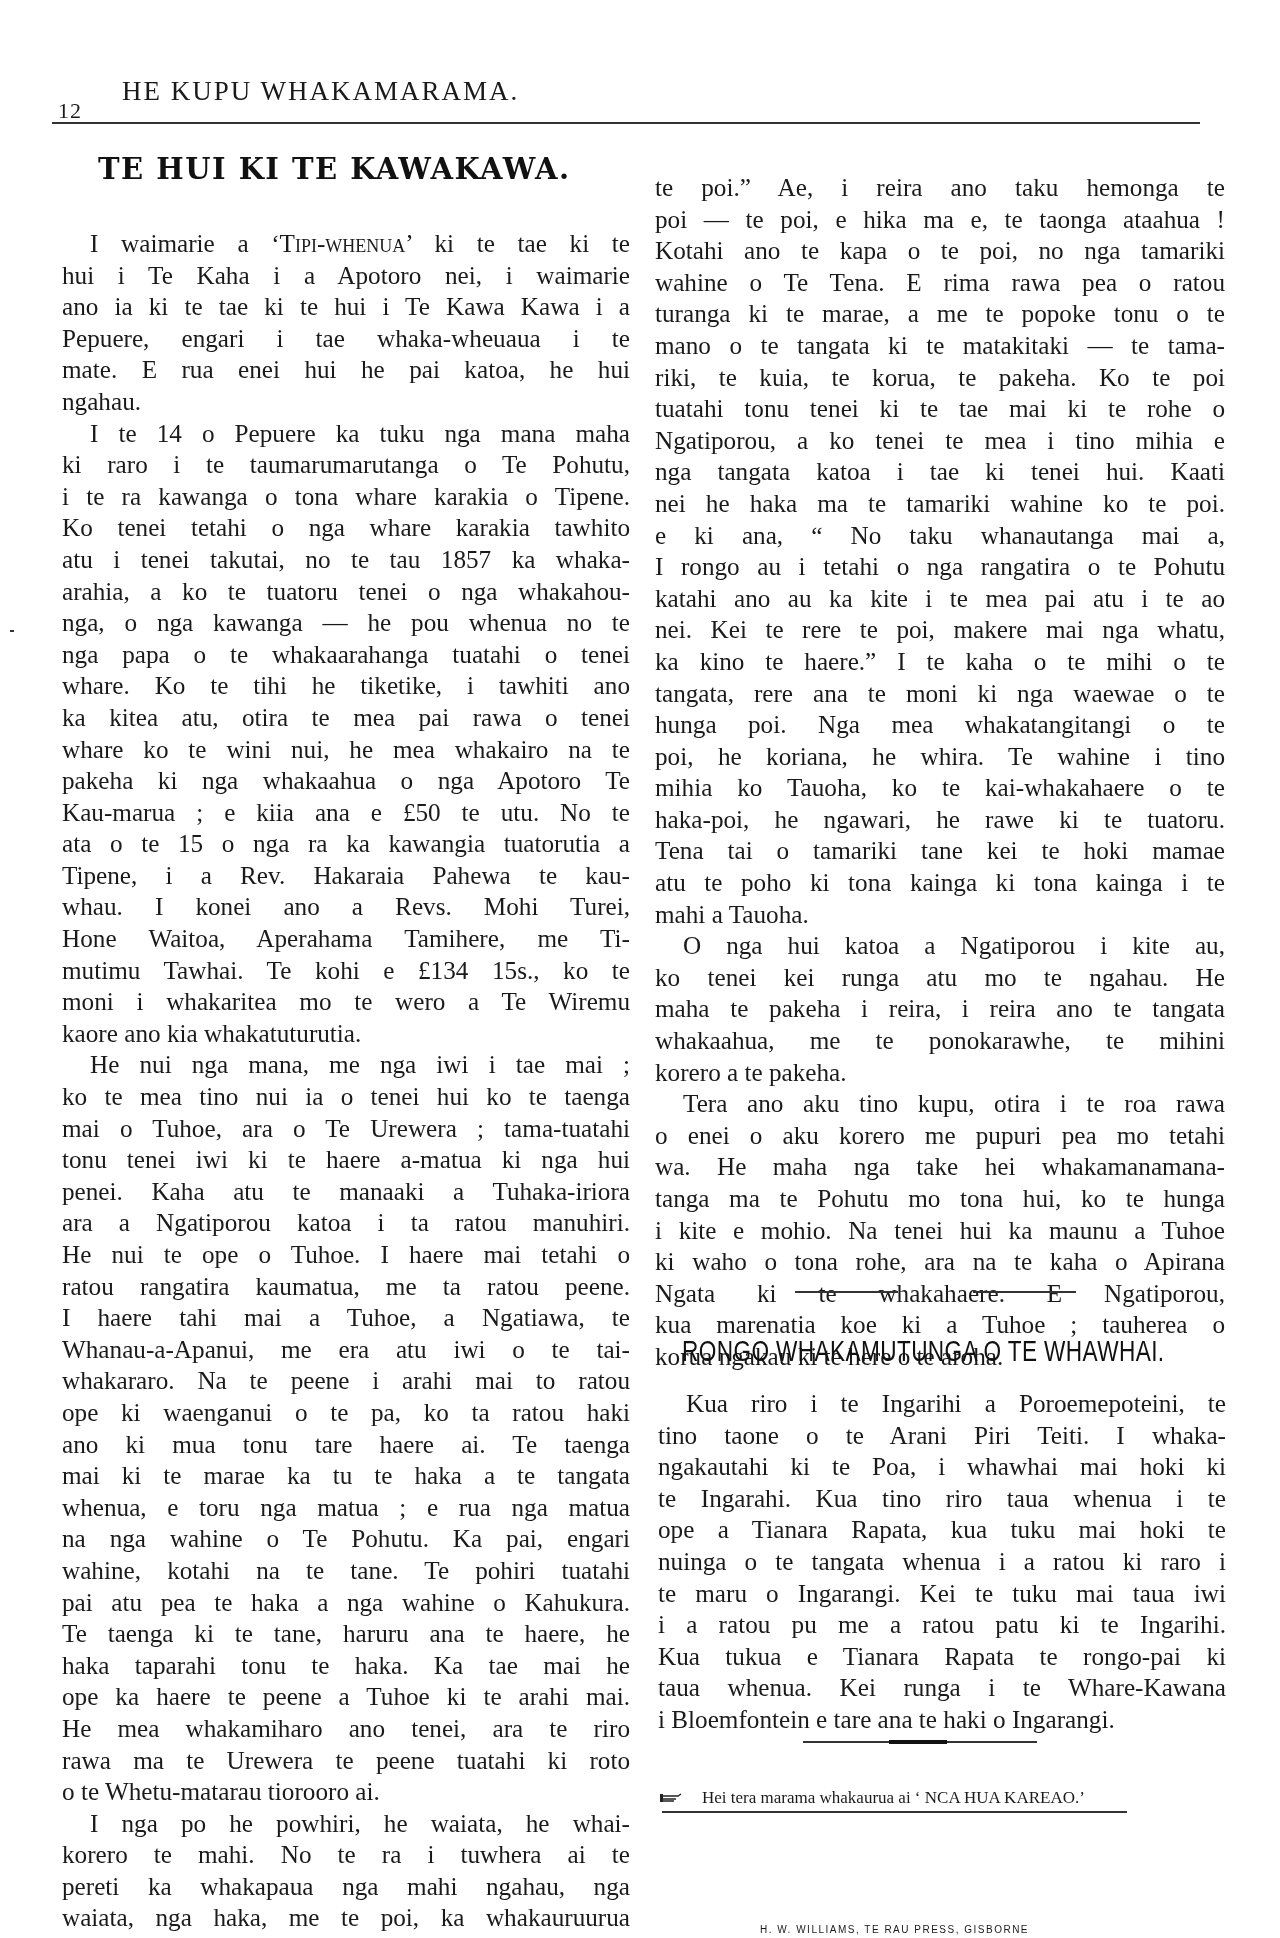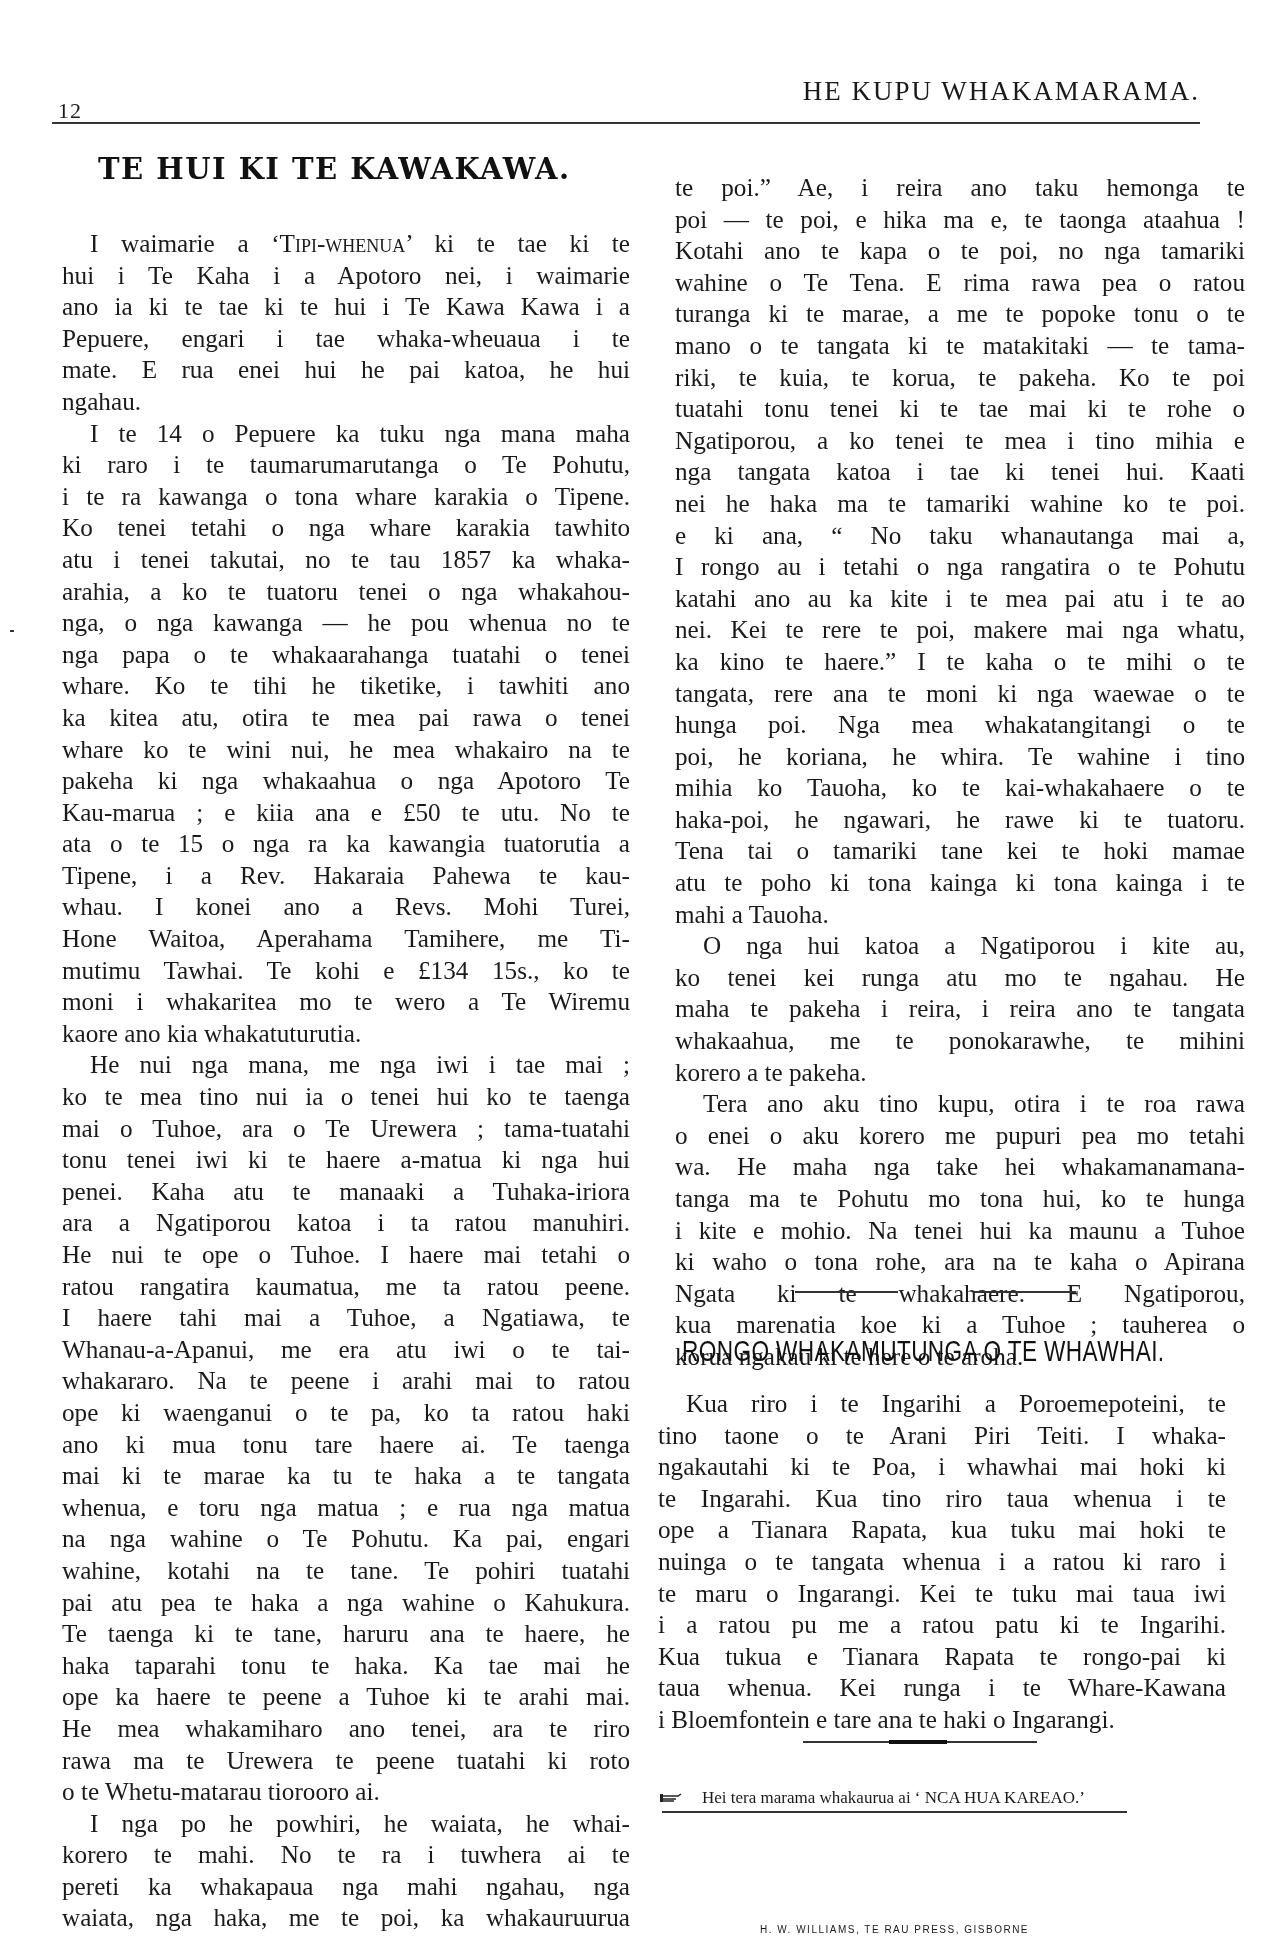--- a/index.html
+++ b/index.html
@@ -1,25 +1,25 @@
 <!DOCTYPE html>
 <html><head>
 <meta charset="utf-8">
 <style>
   html, body { margin: 0; padding: 0; background: #ffffff; }
   body { width: 1280px; height: 1938px; position: relative; overflow: hidden;
          font-family: "Liberation Serif", "DejaVu Serif", serif; color: #1a1a1a; }
   .header { position: absolute; left: 52px; top: 72px; width: 1148px; height: 46px; }
   .page-number { position: absolute; left: 6px; top: 5px; font-size: 22px; letter-spacing: 1px; margin-top: 21px; }
-  .running-head { position: absolute; left: 0; right: 0; top: 4px; text-align: right;
+  .running-head { position: absolute; left: 0; right: 0; top: 4px; text-align: left;
                   font-size: 27px; letter-spacing: 2px; padding-left: 70px; }
   .head-rule { position: absolute; left: 0; right: 0; top: 50px; border-top: 2px solid #333; }
   .col { position: absolute; font-size: 25.2px; line-height: 31.6px; text-align: justify; }
   .col-left { left: 62px; top: 228px; width: 568px; }
-  .col-right { left: 675px; top: 172px; width: 570px; }
+  .col-right { left: 655px; top: 172px; width: 570px; }
   .line { display: block; white-space: nowrap; text-align-last: justify; text-align: justify; }
   .line.last { text-align-last: left; }
   .indent { padding-left: 28px; }
   .title-left { position: absolute; left: 86px; top: 140px; font-family: "DejaVu Serif", serif;
                 font-weight: bold; font-size: 29px; letter-spacing: 1.5px; color: #111; }
   .sc { font-variant: small-caps; }
   .section-sep { position: absolute; top: 1291px; height: 0; border-top: 2px solid #333; }
   .sep-a { left: 795px; width: 103px; }
   .sep-b { left: 973px; width: 103px; }
   .title-right { position: absolute; left: 682px; top: 1335px; font-family: "Liberation Sans", sans-serif;

